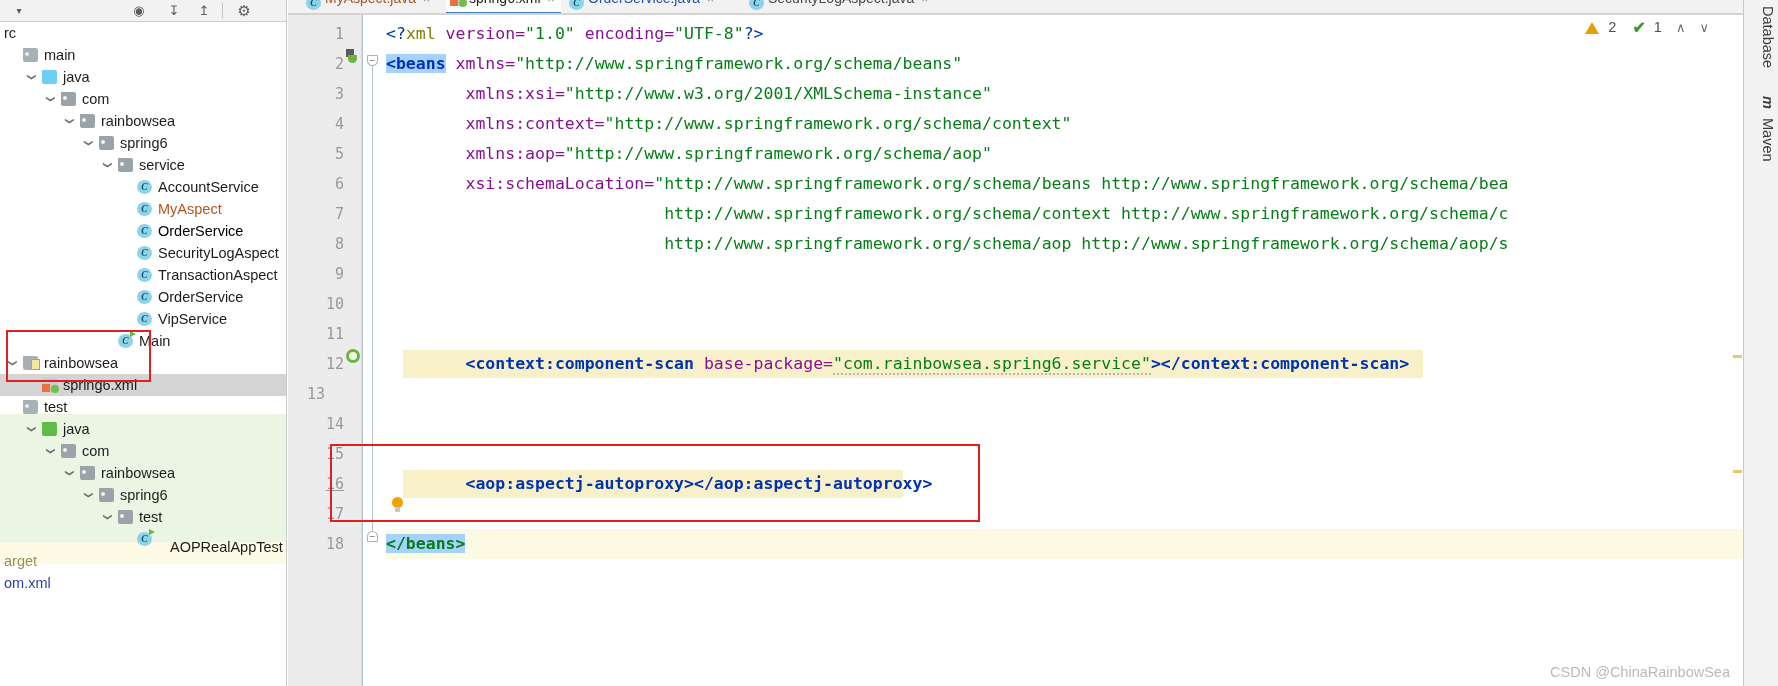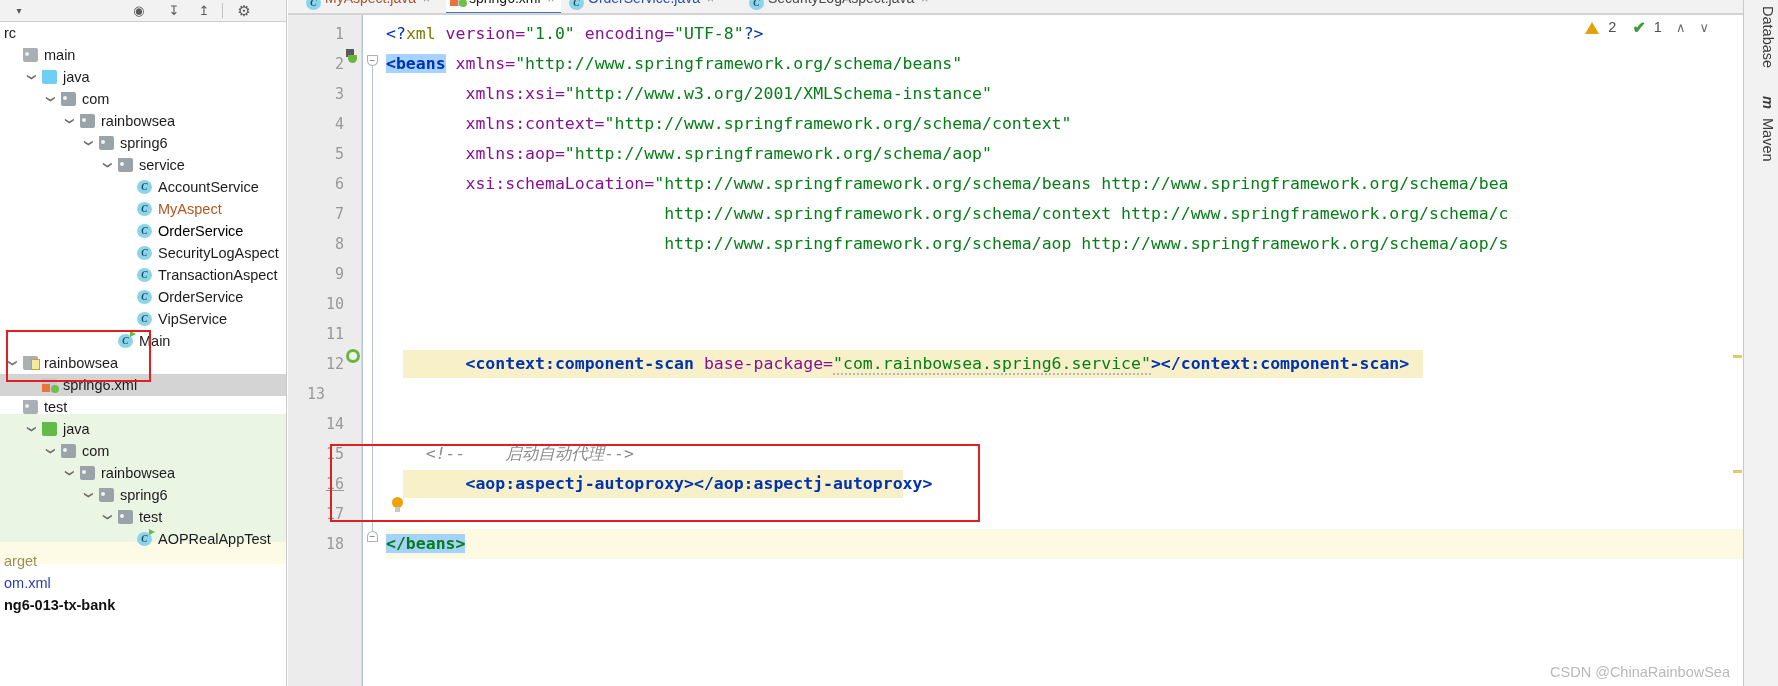--- a/index.html
+++ b/index.html
@@ -450,30 +450,27 @@
         </div>
         <div class="trow">
           <span class="arrow" style="left: 101px; transform: rotate(90deg); display: inline-block;">❯</span>
           <span class="ico folder f-dgrey" style="left: 118px;">
             <span style="position:absolute;left:2px;top:4px;width:4px;height:4px;border-radius:50%;background:#f0f3f5;"></span>
           </span>
           <span class="lbl" style="left: 139px;">test</span>
         </div>
         <div class="trow">
           <span class="ico cls run" style="left: 137px; position: absolute;">C</span>
-          <span class="lbl" style="left: 158px;">AOPRealAppTest</span>
+          <span class="lbl" style="left: 170px; margin-top: 8px;">AOPRealAppTest</span>
         </div>
         <div class="trow">
           <span class="lbl" style="left: 4px; color: rgb(154, 143, 90);">arget</span>
         </div>
         <div class="trow">
           <span class="lbl" style="left: 4px; color: rgb(42, 63, 163);">om.xml</span>
-        </div>
-        <div class="trow">
-          <span class="lbl" style="left: 4px; font-weight: bold; color: rgb(17, 17, 17);">ng6-013-tx-bank</span>
         </div>
       </div>
 
     <div class="red-box" style="left:6px; top:330px; width:145px; height:52px;"></div>
   </div>
 
   <div id="editor-pane">
 
     <div id="tabbar">
       <div class="tab" id="tab0" style="left:14px;">
@@ -534,21 +531,20 @@
         <div class="cline" style="top: 94px;"><span class="k-attr">        xmlns:context=</span><span class="k-val">"http://www.springframework.org/schema/context"</span></div>
         <div class="cline" style="top: 124px;"><span class="k-attr">        xmlns:aop=</span><span class="k-val">"http://www.springframework.org/schema/aop"</span></div>
         <div class="cline" style="top: 154px;"><span class="k-attr">        xsi:schemaLocation=</span><span class="k-val">"http://www.springframework.org/schema/beans http://www.springframework.org/schema/bea</span></div>
         <div class="cline" style="top: 184px;"><span class="k-val">                            http://www.springframework.org/schema/context http://www.springframework.org/schema/c</span></div>
         <div class="cline" style="top: 214px;"><span class="k-val">                            http://www.springframework.org/schema/aop http://www.springframework.org/schema/aop/s</span></div>
         <div class="cline" style="top: 244px;"></div>
         <div class="cline" style="top: 274px;"></div>
         <div class="cline" style="top: 334px;"><span class="k-tagn">        &lt;context:component-scan</span><span class="k-attr"> base-package=</span><span class="k-val wavy">"com.rainbowsea.spring6.service"</span><span class="k-tagn">&gt;&lt;/context:component-scan&gt;</span></div>
         <div class="cline" style="top: 364px;"></div>
         <div class="cline" style="top: 394px;"></div>
-        <div class="cline" style="top: 424px;"><span class="k-cmt">    &lt;!--    启动自动代理--&gt;</span></div>
         <div class="cline" style="top: 454px;"><span class="k-tagn">        &lt;aop:aspectj-autoproxy&gt;&lt;/aop:aspectj-autoproxy&gt;</span></div>
         <div class="cline" style="top: 484px;"></div>
         <div class="lhl-caret" style="top: 514px;"></div>
         <div class="cline" style="top: 514px;"><span class="k-val sel" style="font-weight: bold;">&lt;/beans&gt;</span></div>
       </div>
 
     <div class="gmark" style="top:49px;left:58px;">
       <div style="position:absolute;left:0;top:0;width:8px;height:8px;background:#5a5a5a;"></div>
       <div style="position:absolute;left:2px;top:6px;width:9px;height:8px;border-radius:0 0 6px 6px;background:#6db33f;"></div>
     </div>

